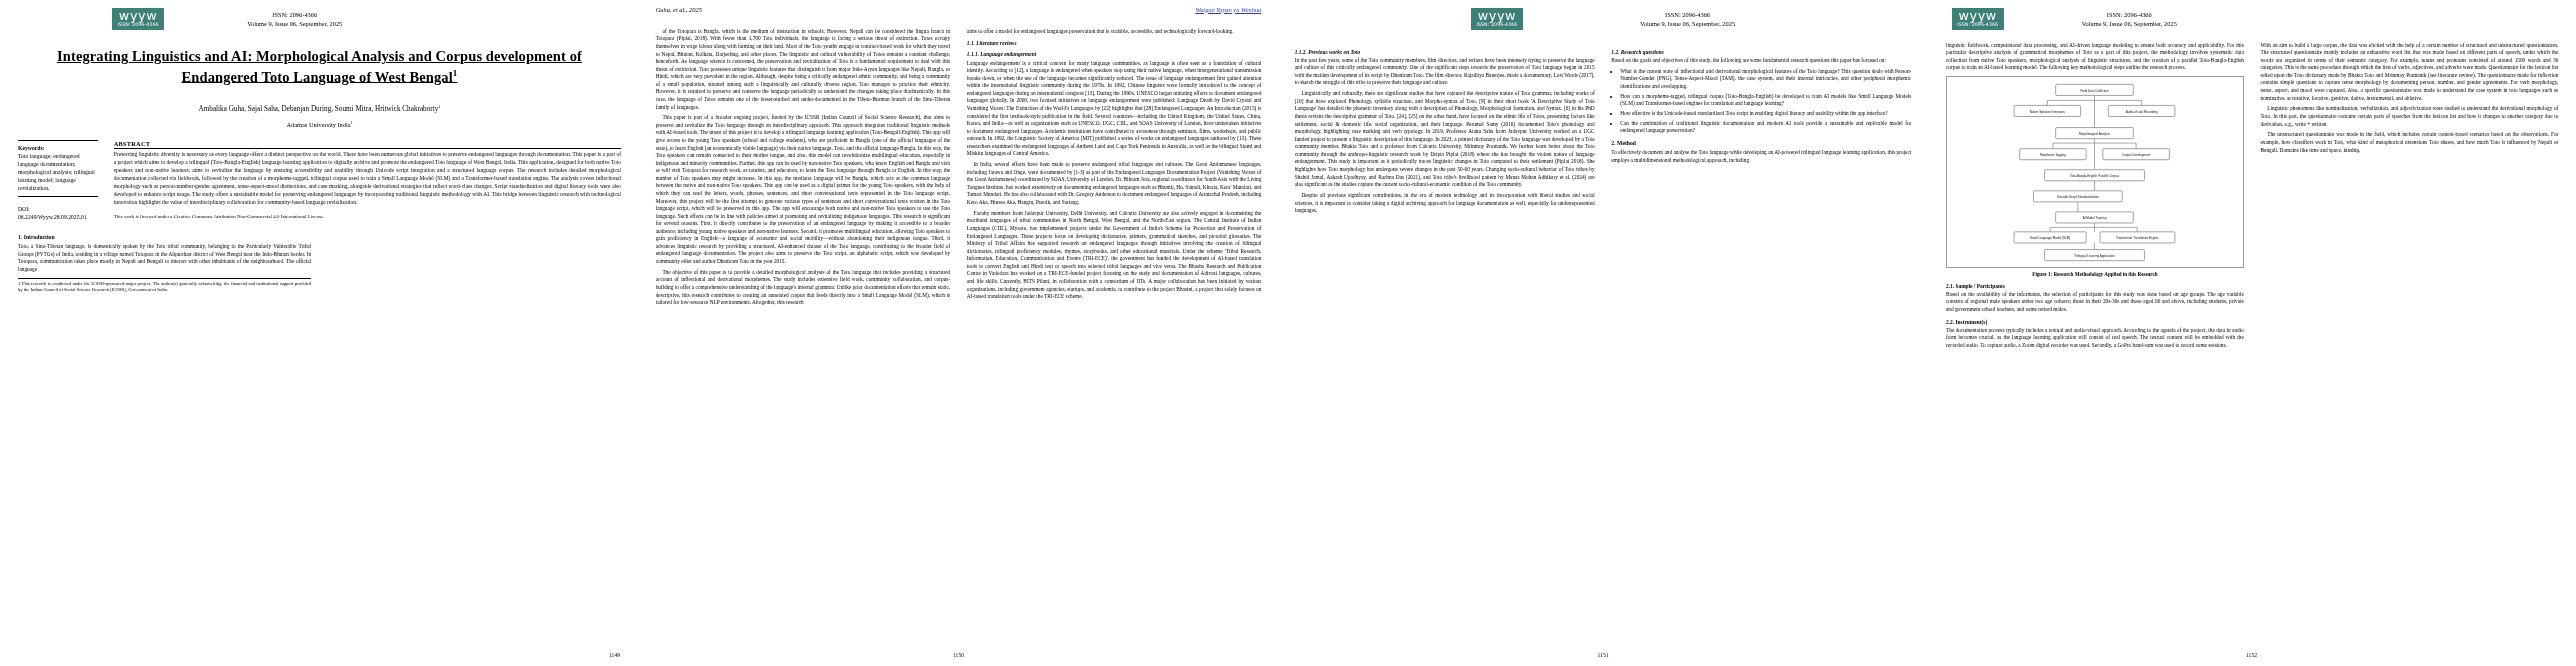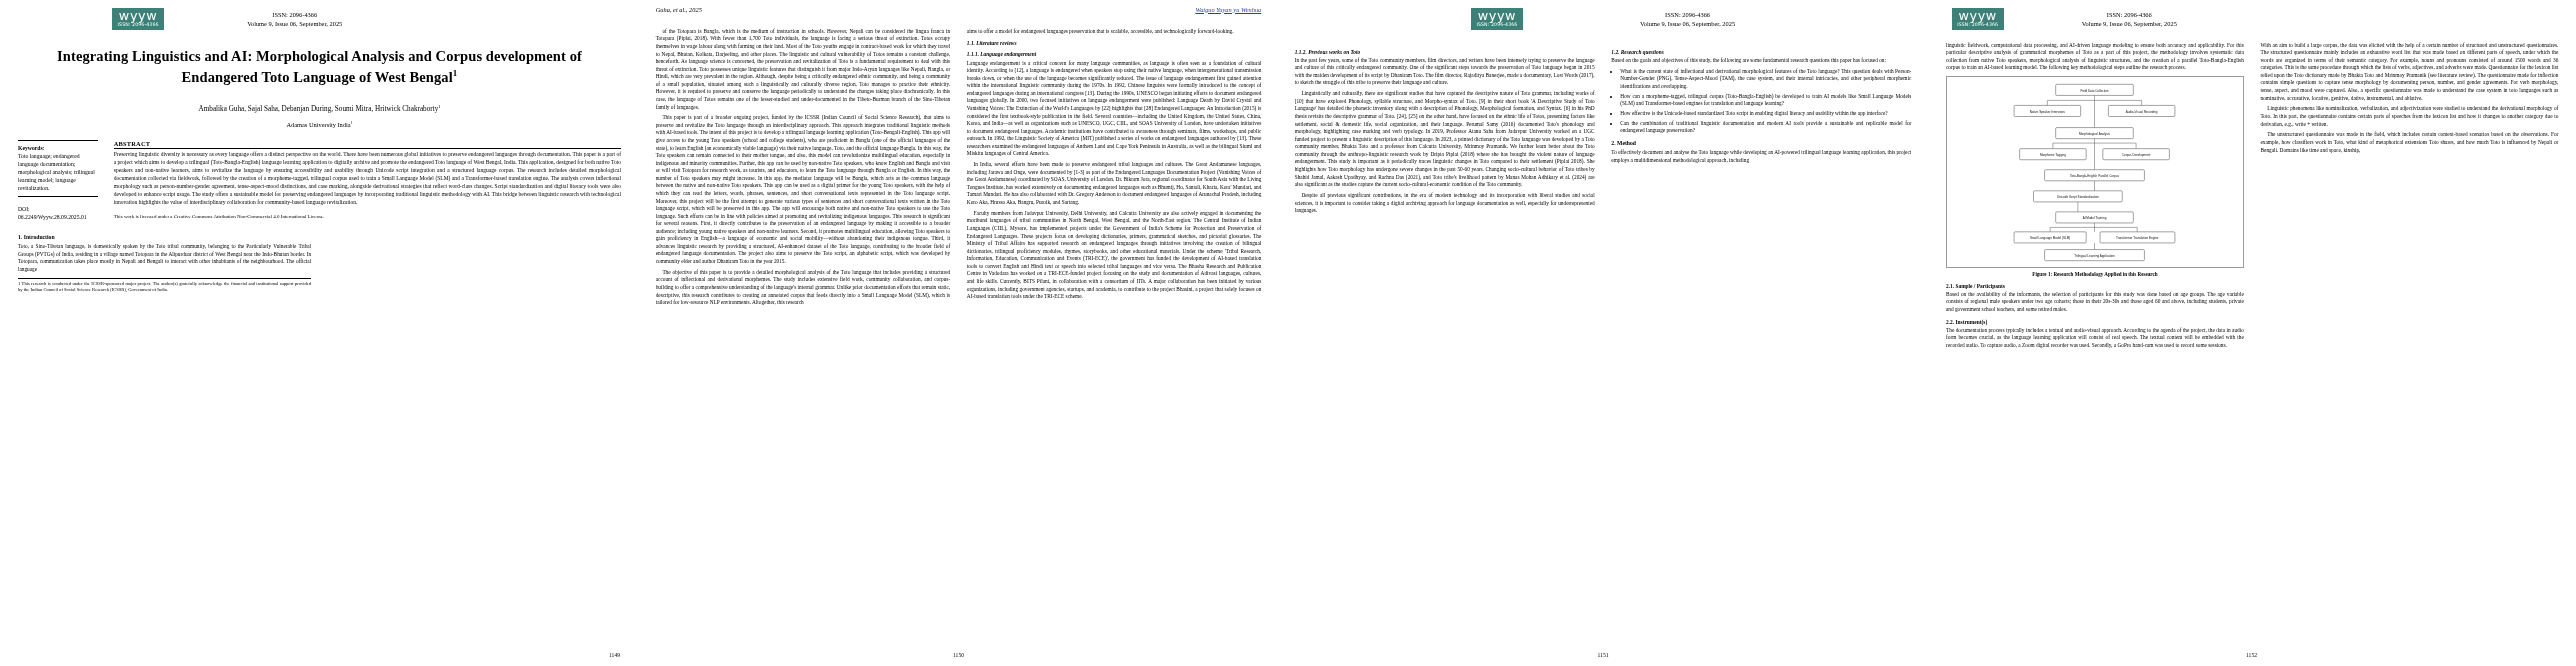--- a/index.html
+++ b/index.html
@@ -18,21 +18,21 @@
 
   
   .masthead{display:flex;align-items:center;justify-content:center;gap:67px;height:27px;}
   .masthead.ma-left{justify-content:flex-start;gap:83px;padding-left:94px;}
   .logo{background:#3c8078;color:#fff;text-align:center;padding:1.7px 5.6px 2.2px 5.6px;line-height:1;}
   .logo .wyyw{font-family:"DejaVu Sans",sans-serif;font-size:12.8px;letter-spacing:0.6px;font-weight:400;display:block;}
   .logo .issn{font-family:"DejaVu Sans",sans-serif;font-size:4.7px;letter-spacing:0.1px;display:block;margin-top:1.1px;}
   .mastinfo{font-size:6.4px;line-height:1.45;text-align:center;}
 
   
-  h1.title{font-size:14.5px;font-weight:bold;text-align:center;line-height:1.35;margin:14.5px 39px 0 39px;letter-spacing:0.1px;}
+  h1.title{font-size:14.5px;font-weight:bold;text-align:center;line-height:1.35;margin:14.5px 39px 0 39px;letter-spacing:0.1px;text-decoration:underline;}
   .authors{text-align:center;font-size:7.2px;margin-top:16.7px;}
   .affil{text-align:center;font-size:6.4px;margin-top:6.7px;}
   sup{font-size:.62em;vertical-align:super;}
 
   
   .absrow{display:flex;margin-top:12.2px;gap:0;}
   .kwcol{width:88px;padding-right:7.8px;box-sizing:border-box;font-size:5.7px;line-height:1.42;}
   .kwrule{border-top:0.6px solid #000;margin:0 0 2.8px 0;}
   .kwrule.b{margin:3.3px 0 0 0;}
   .kwblock b{font-weight:bold;}

